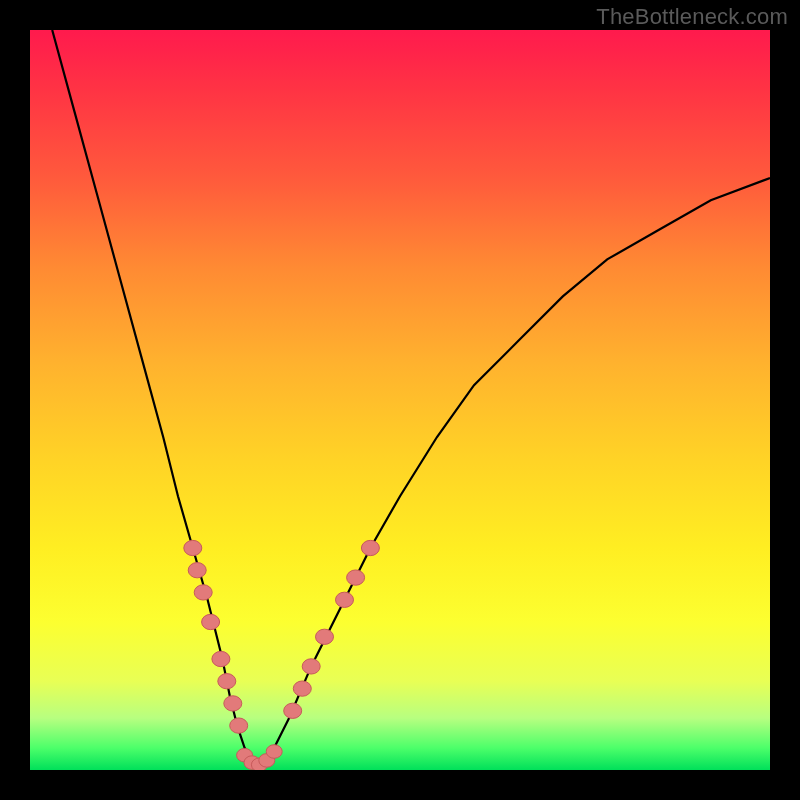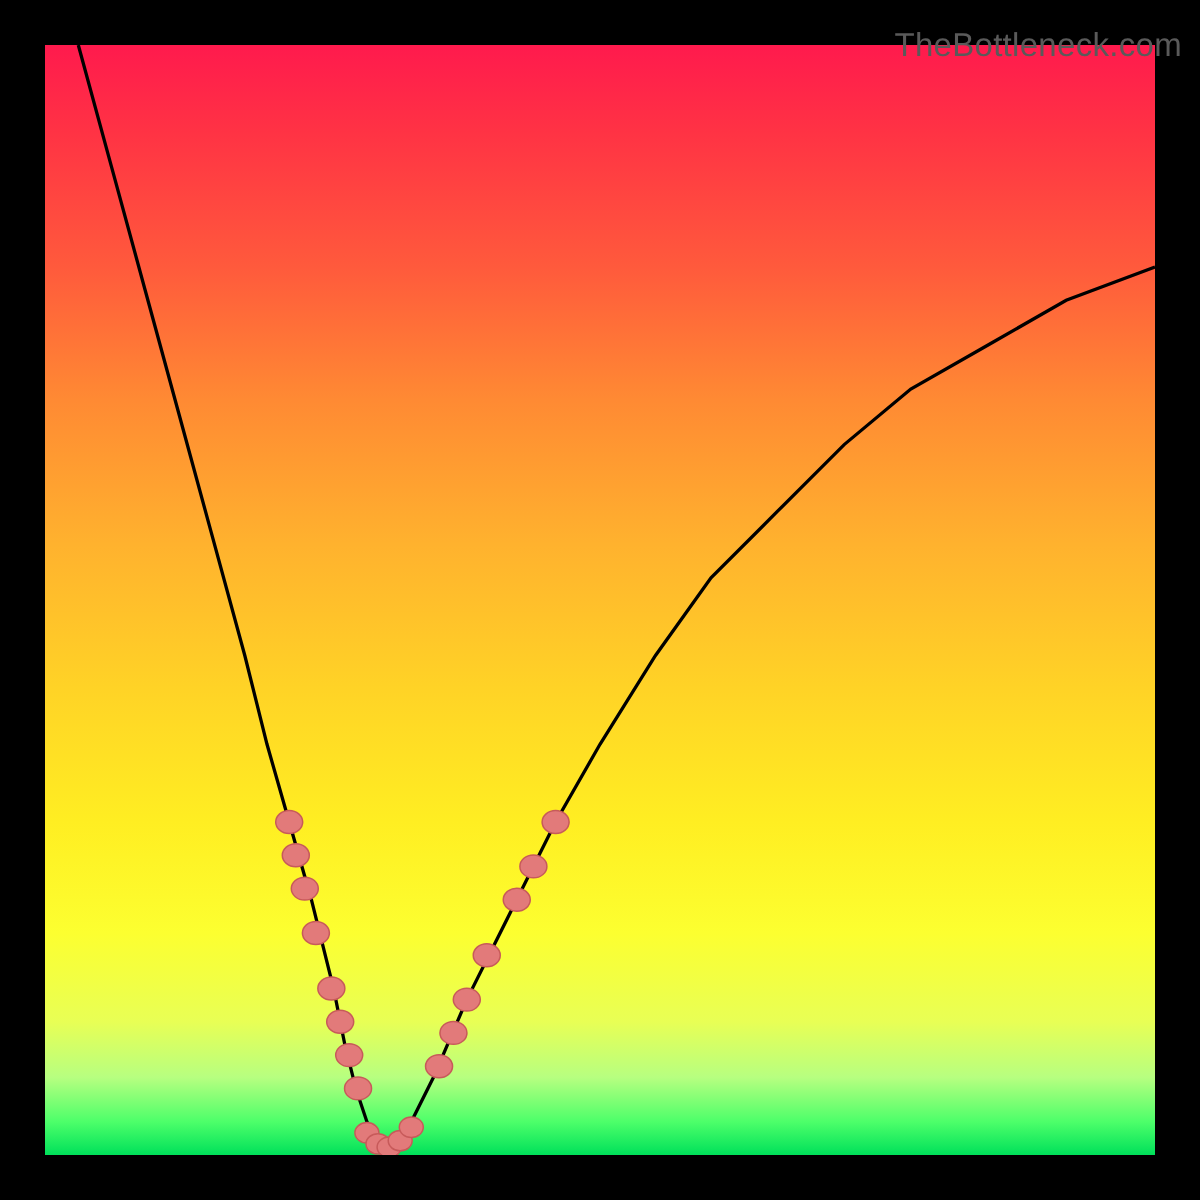--- a/index.html
+++ b/index.html
@@ -41,21 +41,20 @@
   }
   .watermark {
     position: absolute;
     top: 4px;
     right: 12px;
     color: #5a5a5a;
     font-size: 22px;
     font-weight: 500;
     letter-spacing: 0.2px;
     user-select: none;
-    margin-top: 13px;
   }
   svg.curve {
     position: absolute;
     top: 0;
     left: 0;
     width: 740px;
     height: 740px;
   }
 </style>
 </head>

